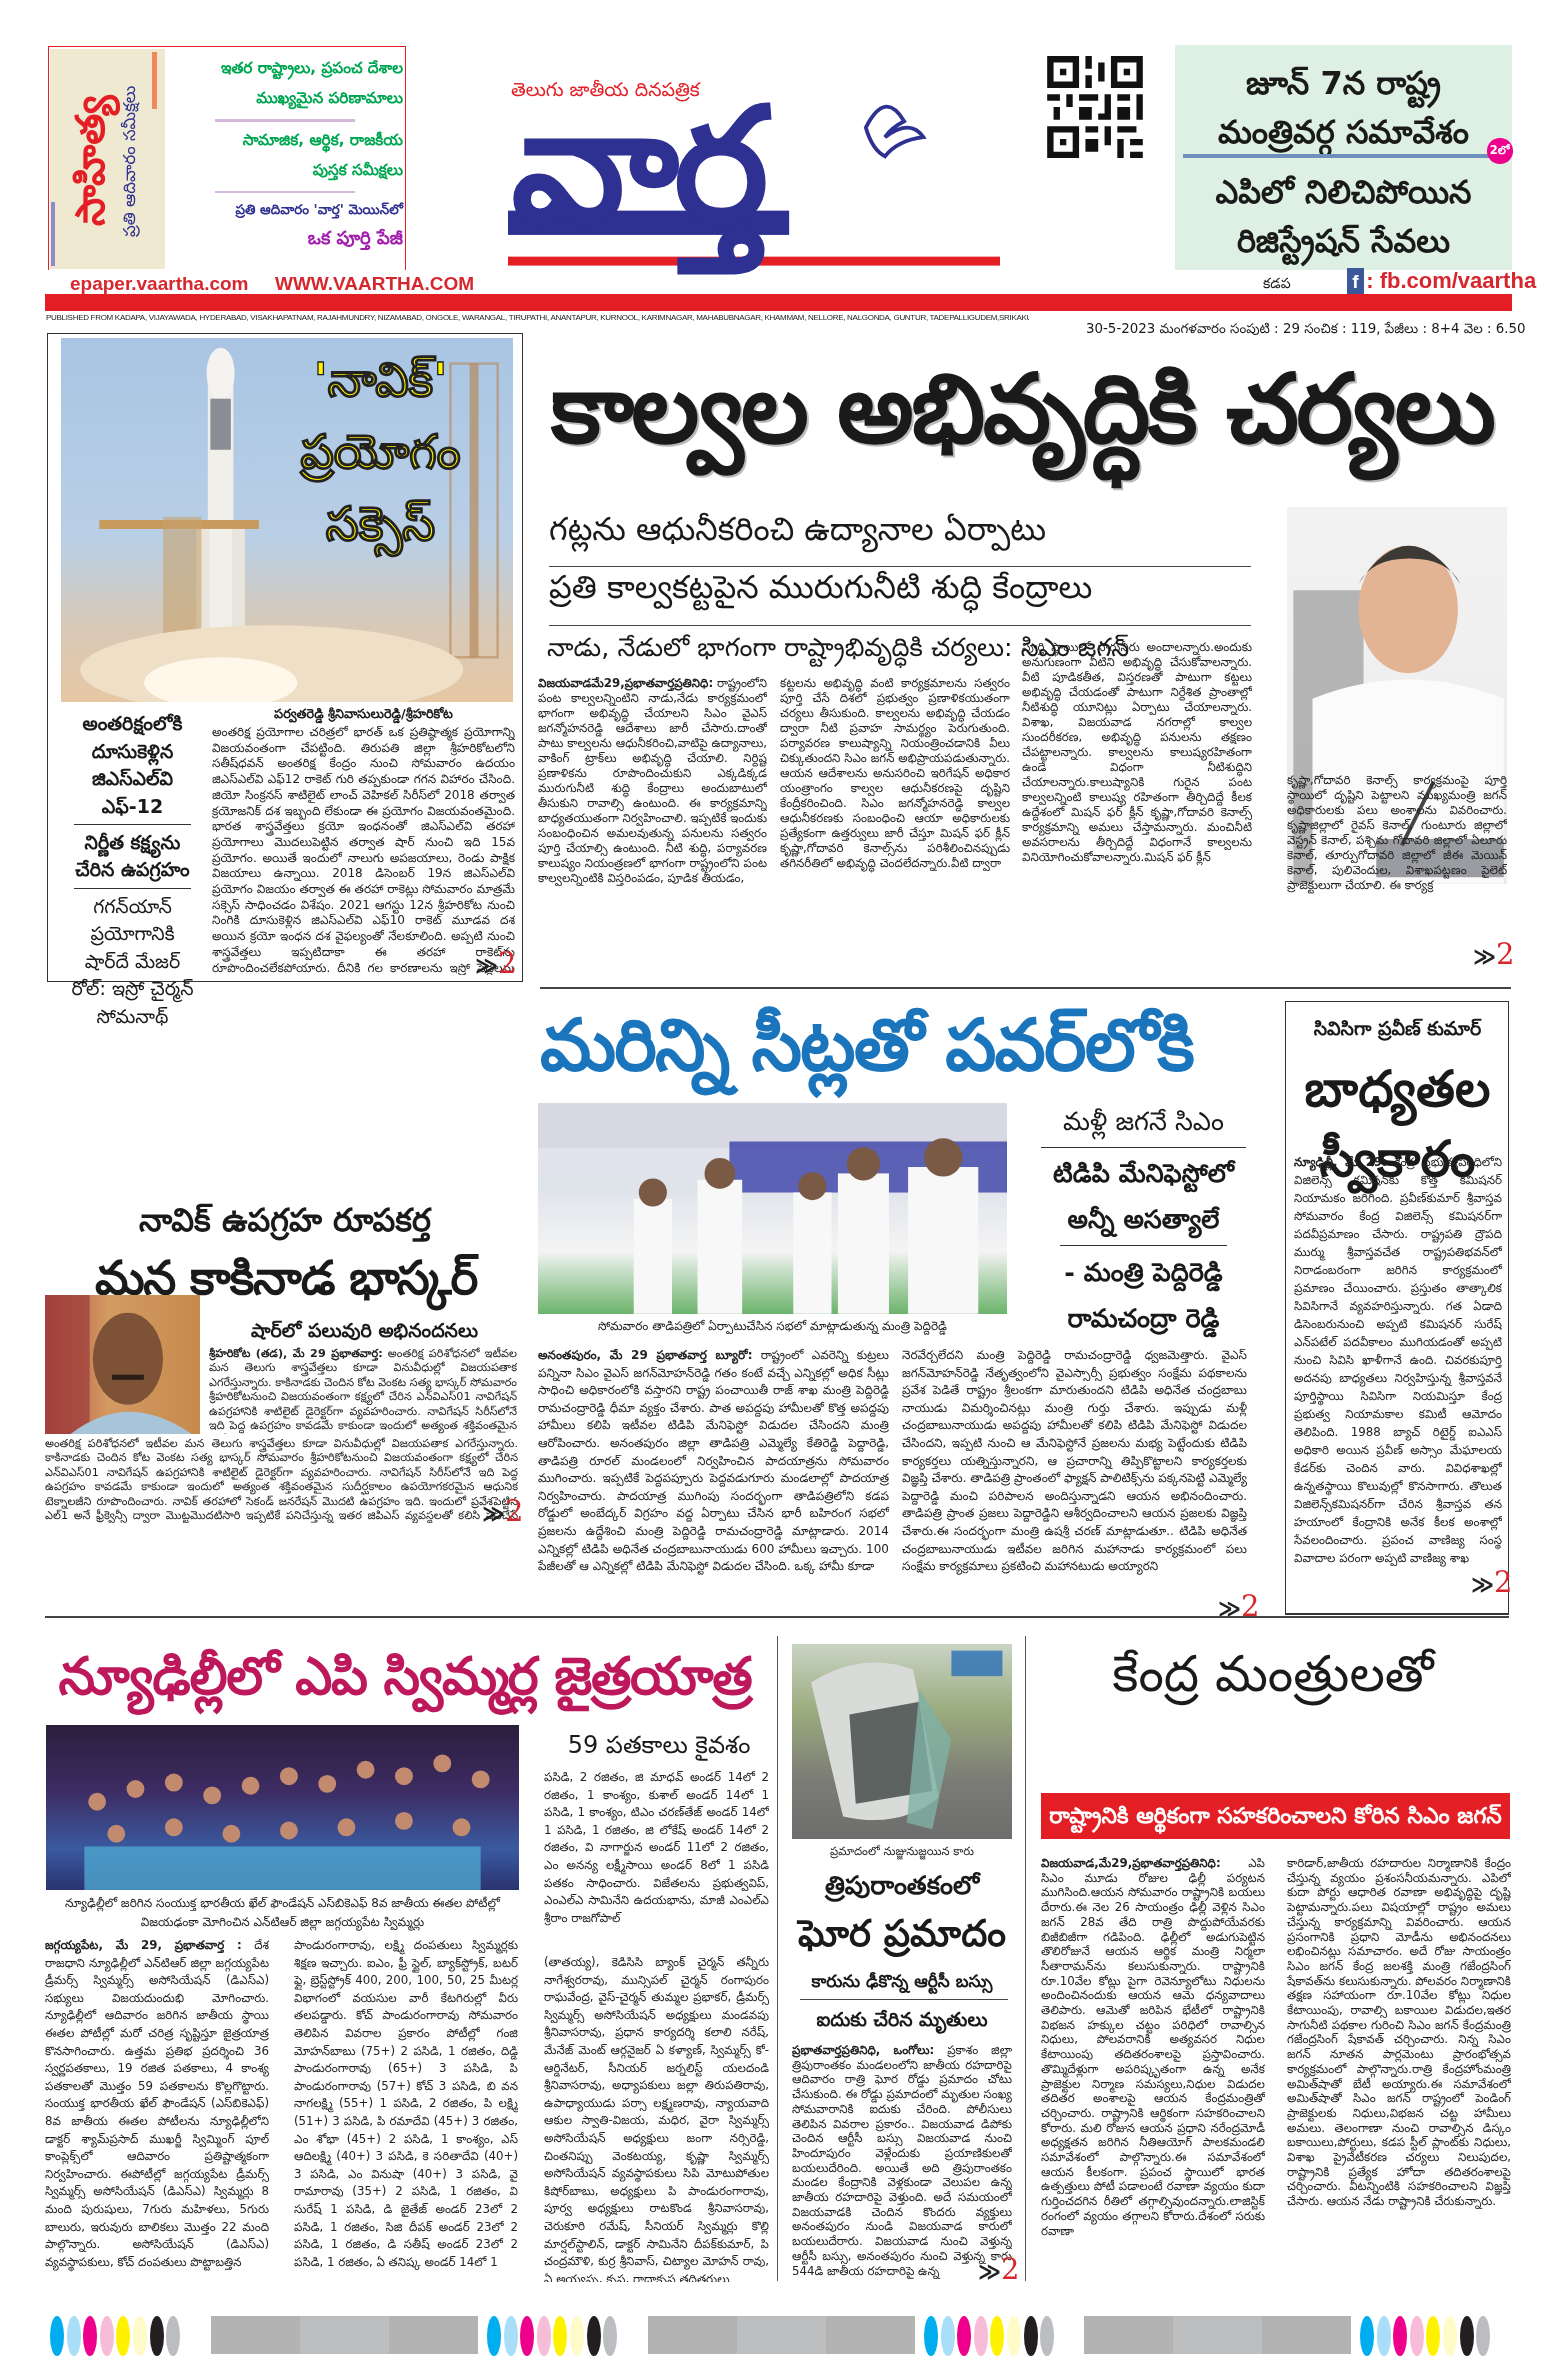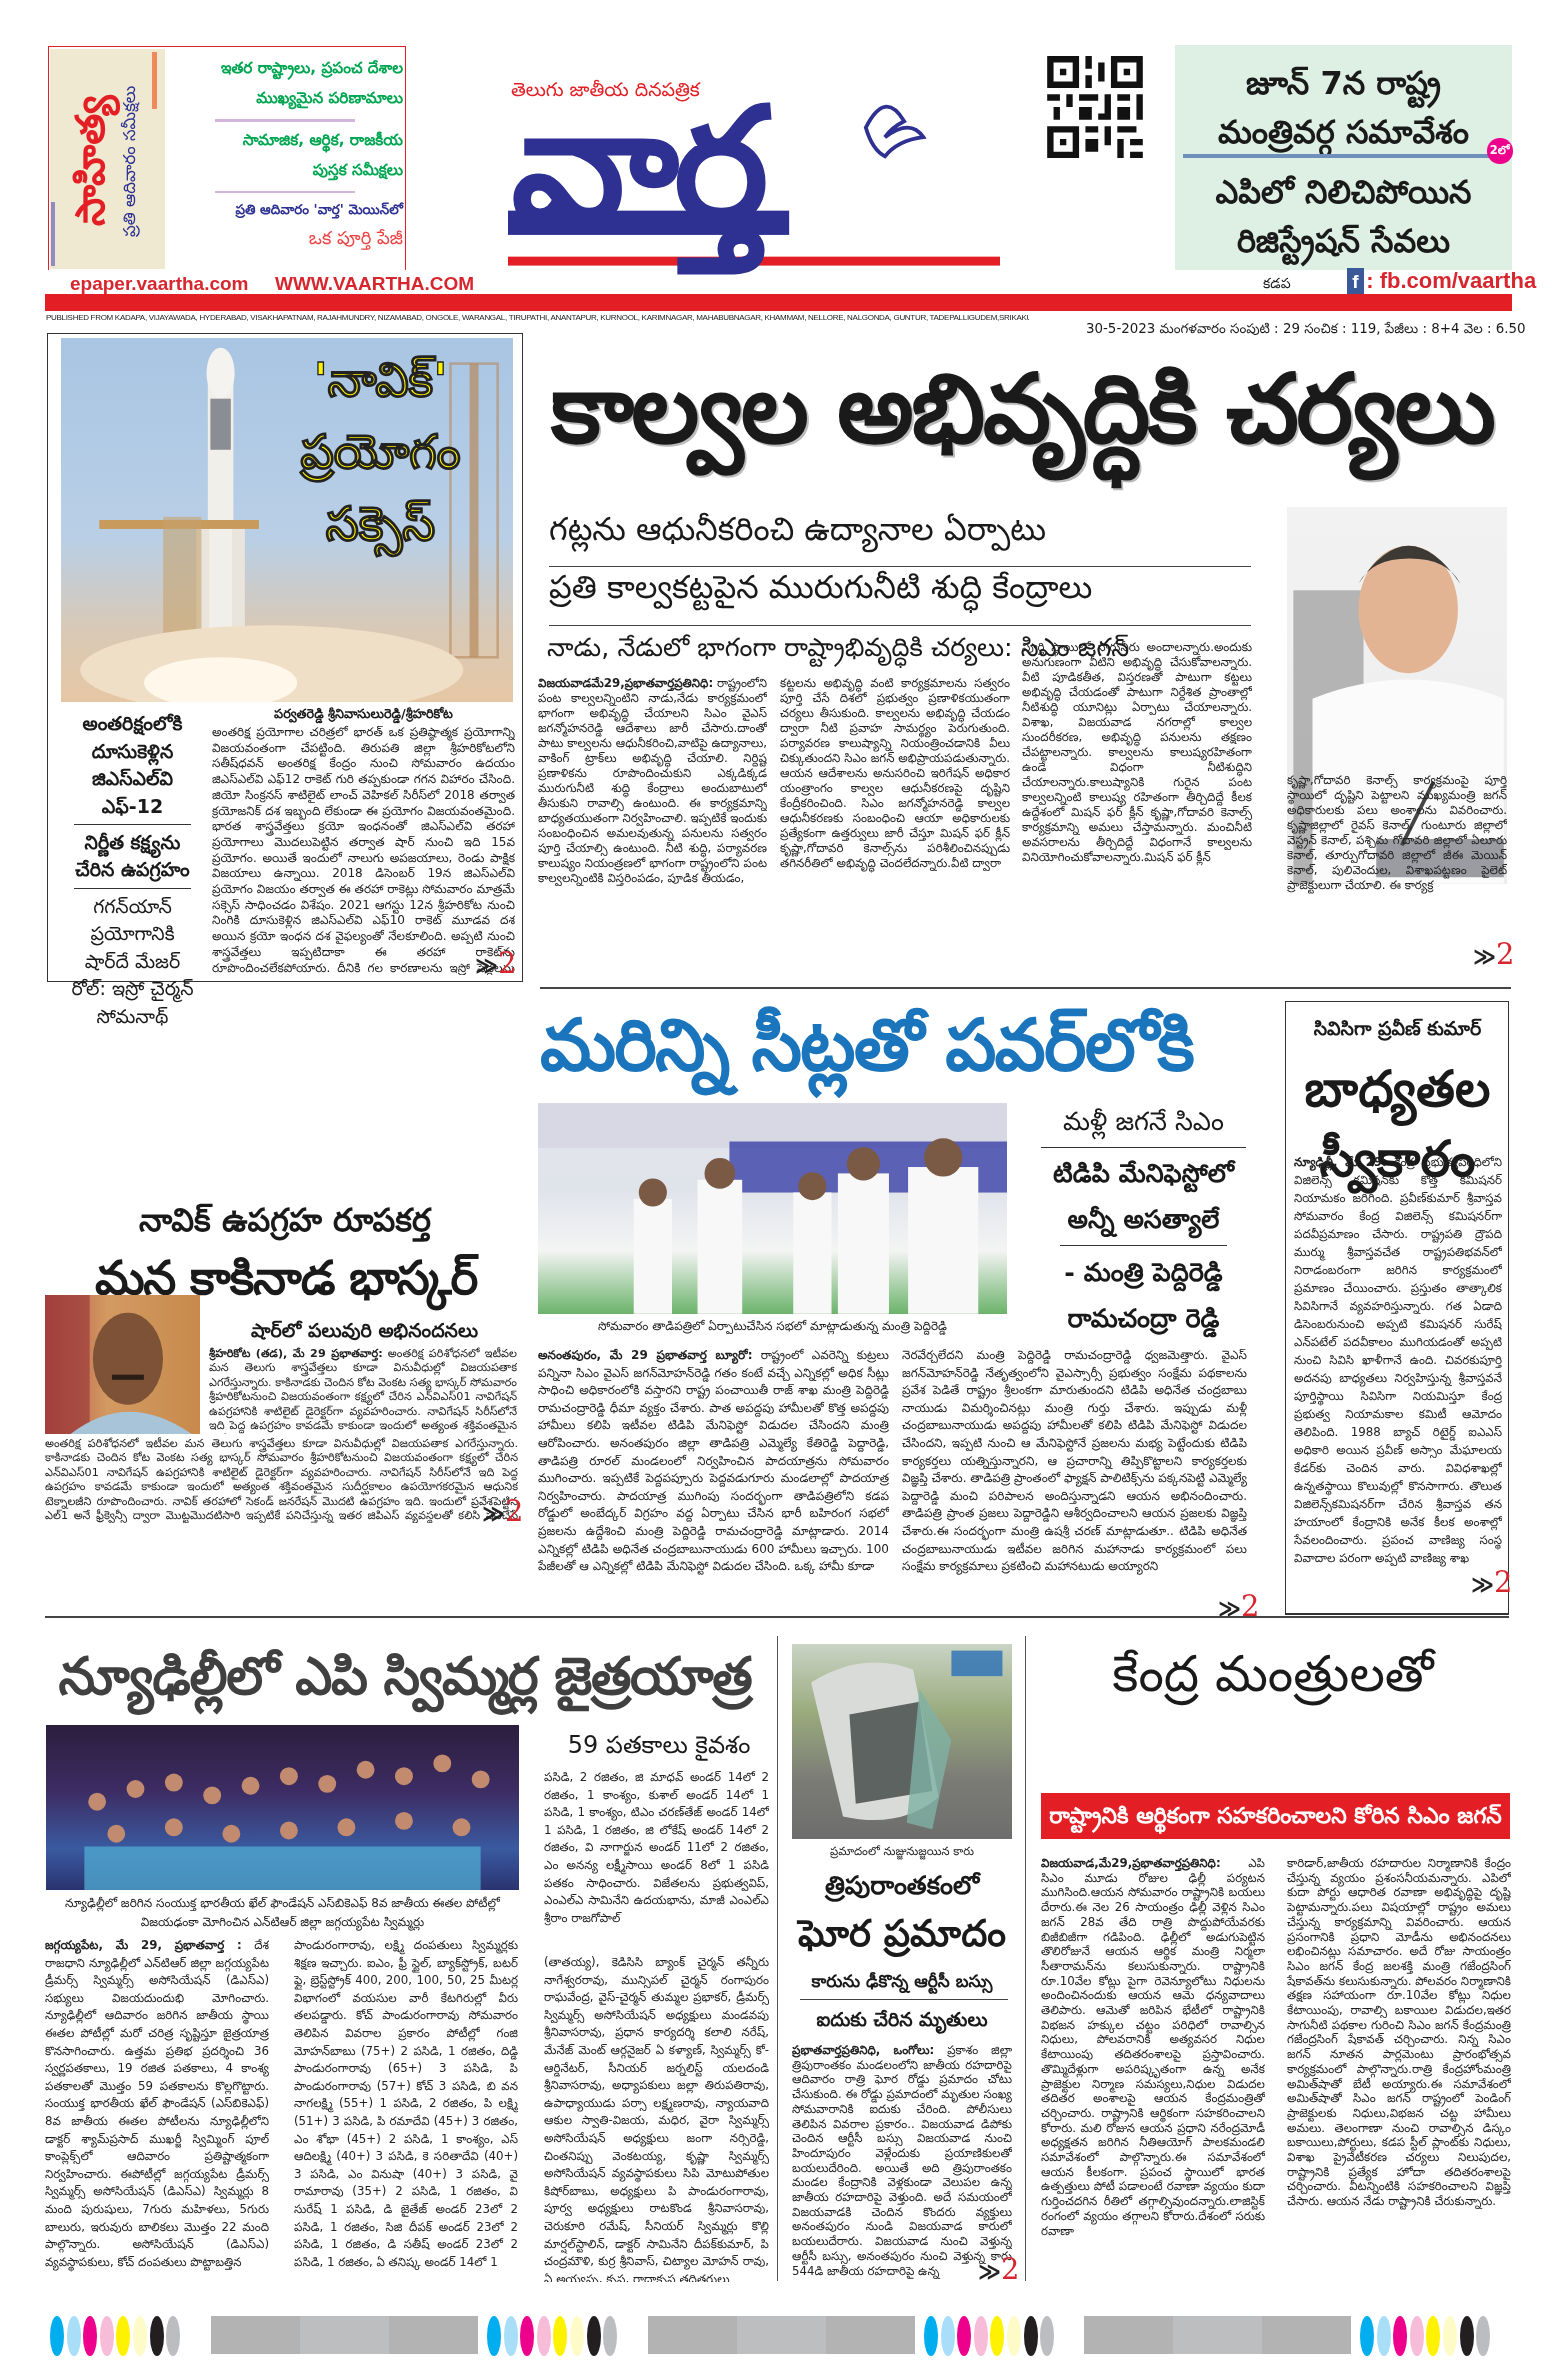--- a/index.html
+++ b/index.html
@@ -39,21 +39,21 @@
   <div style="position:absolute;left:1.3px;top:153px;width:3.8px;height:64px;background:#8e8cc3;"></div>
 </div>
 <div class="abs" style="left:167px;top:50px;width:236px;height:217px;text-align:right;">
   <div style="font-size:15.3px;font-weight:bold;color:#00a651;margin-top:9px;">ఇతర రాష్ట్రాలు, ప్రపంచ దేశాల</div>
   <div style="font-size:15.3px;font-weight:bold;color:#00a651;margin-top:9px;">ముఖ్యమైన పరిణామాలు</div>
   <div style="height:2.6px;background:#d3b6dc;width:140px;margin:9px auto;"></div>
   <div style="font-size:15.3px;font-weight:bold;color:#00a651;">సామాజిక, ఆర్థిక, రాజకీయ</div>
   <div style="font-size:15.3px;font-weight:bold;color:#00a651;margin-top:9px;">పుస్తక సమీక్షలు</div>
   <div style="height:2.6px;background:#d3b6dc;width:140px;margin:9px auto;"></div>
   <div style="font-size:13.4px;font-weight:bold;color:#2e3192;">ప్రతి ఆదివారం 'వార్త' మెయిన్‌లో</div>
-  <div style="font-size:18px;font-weight:normal;color:#ef4444;margin-top:6.4px;">ఒక పూర్తి పేజీ</div>
+  <div style="font-size:18px;font-weight:bold;color:#a21caf;margin-top:6.4px;">ఒక పూర్తి పేజీ</div>
 </div>
 <a class="abs" style="left:70px;top:273px;font-family:'Liberation Sans',sans-serif;font-size:19px;font-weight:bold;color:#d7262d;text-decoration:none;">epaper.vaartha.com</a>
 <a class="abs" style="left:275px;top:273px;font-family:'Liberation Sans',sans-serif;font-size:19px;font-weight:bold;color:#d7262d;text-decoration:none;">WWW.VAARTHA.COM</a>
 
 <div class="abs" style="left:511px;top:78px;font-size:19px;color:#e31e24;">తెలుగు జాతీయ దినపత్రిక</div>
 <div class="abs" id="logo-word">
   <svg width="492" height="211" viewBox="0 0 770 330" style="position:absolute;left:0;top:0;">
     <path d="M560 90 q30 -60 60 -10 q-20 10 -30 25 q40 -30 60 0 q-40 5 -60 30 q-20 -10 -30 -45z" fill="#fff" stroke="#2e3192" stroke-width="6"></path>
     <rect x="0" y="220" width="440" height="38" fill="#2e3192"></rect>
     <rect x="0" y="292" width="770" height="14" fill="#e31e24"></rect>
@@ -227,21 +227,21 @@
 <div class="col body-text" style="left:209px;top:1347px;width:308px;height:87px;font-size:11.2px;line-height:14.4px;">
   <span class="dateline">శ్రీహరికోట (తడ), మే 29 ప్రభాతవార్త:</span>
   <span>అంతరిక్ష పరిశోధనలో ఇటీవల మన తెలుగు శాస్త్రవేత్తలు కూడా వినువీధుల్లో విజయపతాక ఎగరేస్తున్నారు. కాకినాడకు చెందిన కోట వెంకట సత్య భాస్కర్ సోమవారం శ్రీహరికోటనుంచి విజయవంతంగా కక్ష్యలో చేరిన ఎన్‌విఎస్01 నావిగేషన్ ఉపగ్రహానికి శాటిలైట్ డైరెక్టర్‌గా వ్యవహరించారు. నావిగేషన్ సిరీస్‌లోనే ఇది పెద్ద ఉపగ్రహం కావడమే కాకుండా ఇందులో అత్యంత శక్తివంతమైన సుదీర్ఘకాలం ఉపయోగకరమైన ఆధునిక టెక్నాలజీని రూపొందించారు. నావిక్ తరహాలో సెకండ్ జనరేషన్ మొదటి ఉపగ్రహం ఇది. ఇందులో ప్రవేశపెట్టిన ఎల్1 అనే ఫ్రీక్వెన్సీ ద్వారా మొట్టమొదటిసారి ఇప్పటికే పనిచేస్తున్న ఇతర జిపిఎస్ వ్యవస్థలతో కలిసి పనిచేసే అద్భుత అవకాశం ఉంటుంది. అందుచేత ఈ ఉపగ్రహం కొంత భిన్నమైనది, కీలకమైనదిగా శాస్త్రవేత్తలు అభివర్ణించారు. కోట వెంకటసత్యభాస్కర్ ఇంతకుముందు కూడా మైక్రోశాట్ ఉపగ్రహ తయారీలో పాలుపంచుకున్నారు. మిషన్ శక్తిగా ఈ శాటిలైట్ గగనంలోకి దూసుకెళ్లింది. సిఎంఎస్ 01 కమ్యూనికేషన్ ఉపగ్రహ తయారీలో కూడా</span>
 </div>
 <div class="col body-text" style="left:45px;top:1437px;width:473px;height:86px;font-size:11.2px;line-height:14.4px;">
   <span>అంతరిక్ష పరిశోధనలో ఇటీవల మన తెలుగు శాస్త్రవేత్తలు కూడా వినువీధుల్లో విజయపతాక ఎగరేస్తున్నారు. కాకినాడకు చెందిన కోట వెంకట సత్య భాస్కర్ సోమవారం శ్రీహరికోటనుంచి విజయవంతంగా కక్ష్యలో చేరిన ఎన్‌విఎస్01 నావిగేషన్ ఉపగ్రహానికి శాటిలైట్ డైరెక్టర్‌గా వ్యవహరించారు. నావిగేషన్ సిరీస్‌లోనే ఇది పెద్ద ఉపగ్రహం కావడమే కాకుండా ఇందులో అత్యంత శక్తివంతమైన సుదీర్ఘకాలం ఉపయోగకరమైన ఆధునిక టెక్నాలజీని రూపొందించారు. నావిక్ తరహాలో సెకండ్ జనరేషన్ మొదటి ఉపగ్రహం ఇది. ఇందులో ప్రవేశపెట్టిన ఎల్1 అనే ఫ్రీక్వెన్సీ ద్వారా మొట్టమొదటిసారి ఇప్పటికే పనిచేస్తున్న ఇతర జిపిఎస్ వ్యవస్థలతో కలిసి పనిచేసే అద్భుత అవకాశం ఉంటుంది. అందుచేత ఈ ఉపగ్రహం కొంత భిన్నమైనది, కీలకమైనదిగా శాస్త్రవేత్తలు అభివర్ణించారు. కోట వెంకటసత్యభాస్కర్ ఇంతకుముందు కూడా మైక్రోశాట్ ఉపగ్రహ తయారీలో పాలుపంచుకున్నారు. మిషన్ శక్తిగా ఈ శాటిలైట్ గగనంలోకి దూసుకెళ్లింది. సిఎంఎస్ 01 కమ్యూనికేషన్ ఉపగ్రహ తయారీలో కూడా</span>
 </div>
 <div class="abs more" style="left:482px;top:1494px;">≫<b>2</b></div>
 <div class="rule" style="left:45px;top:1616px;width:1464px;height:1.9px;"></div>
 
-<div class="abs" style="left:38px;top:1646px;width:734px;text-align:center;font-size:52px;font-weight:bold;color:#404040;white-space:nowrap;letter-spacing:-1.3px;">న్యూఢిల్లీలో ఎపి స్విమ్మర్ల జైత్రయాత్ర</div>
+<div class="abs" style="left:38px;top:1646px;width:734px;text-align:center;font-size:52px;font-weight:bold;color:#be185d;white-space:nowrap;letter-spacing:-1.3px;">న్యూఢిల్లీలో ఎపి స్విమ్మర్ల జైత్రయాత్ర</div>
 <div class="photo" style="left:46px;top:1725px;width:473px;height:165px;background:linear-gradient(180deg,#2b1e3d 0%,#3d2c63 40%,#3a5aa0 75%,#2a3370 100%);">
   <svg width="473" height="165" viewBox="0 0 740 258">
     <g fill="#c28a6e">
       <circle cx="80" cy="120" r="14"></circle>
         <circle cx="140" cy="100" r="14"></circle>
         <circle cx="200" cy="90" r="14"></circle>
         <circle cx="260" cy="110" r="14"></circle>
         <circle cx="320" cy="95" r="14"></circle>
         <circle cx="380" cy="80" r="14"></circle>
         <circle cx="440" cy="92" r="14"></circle>

